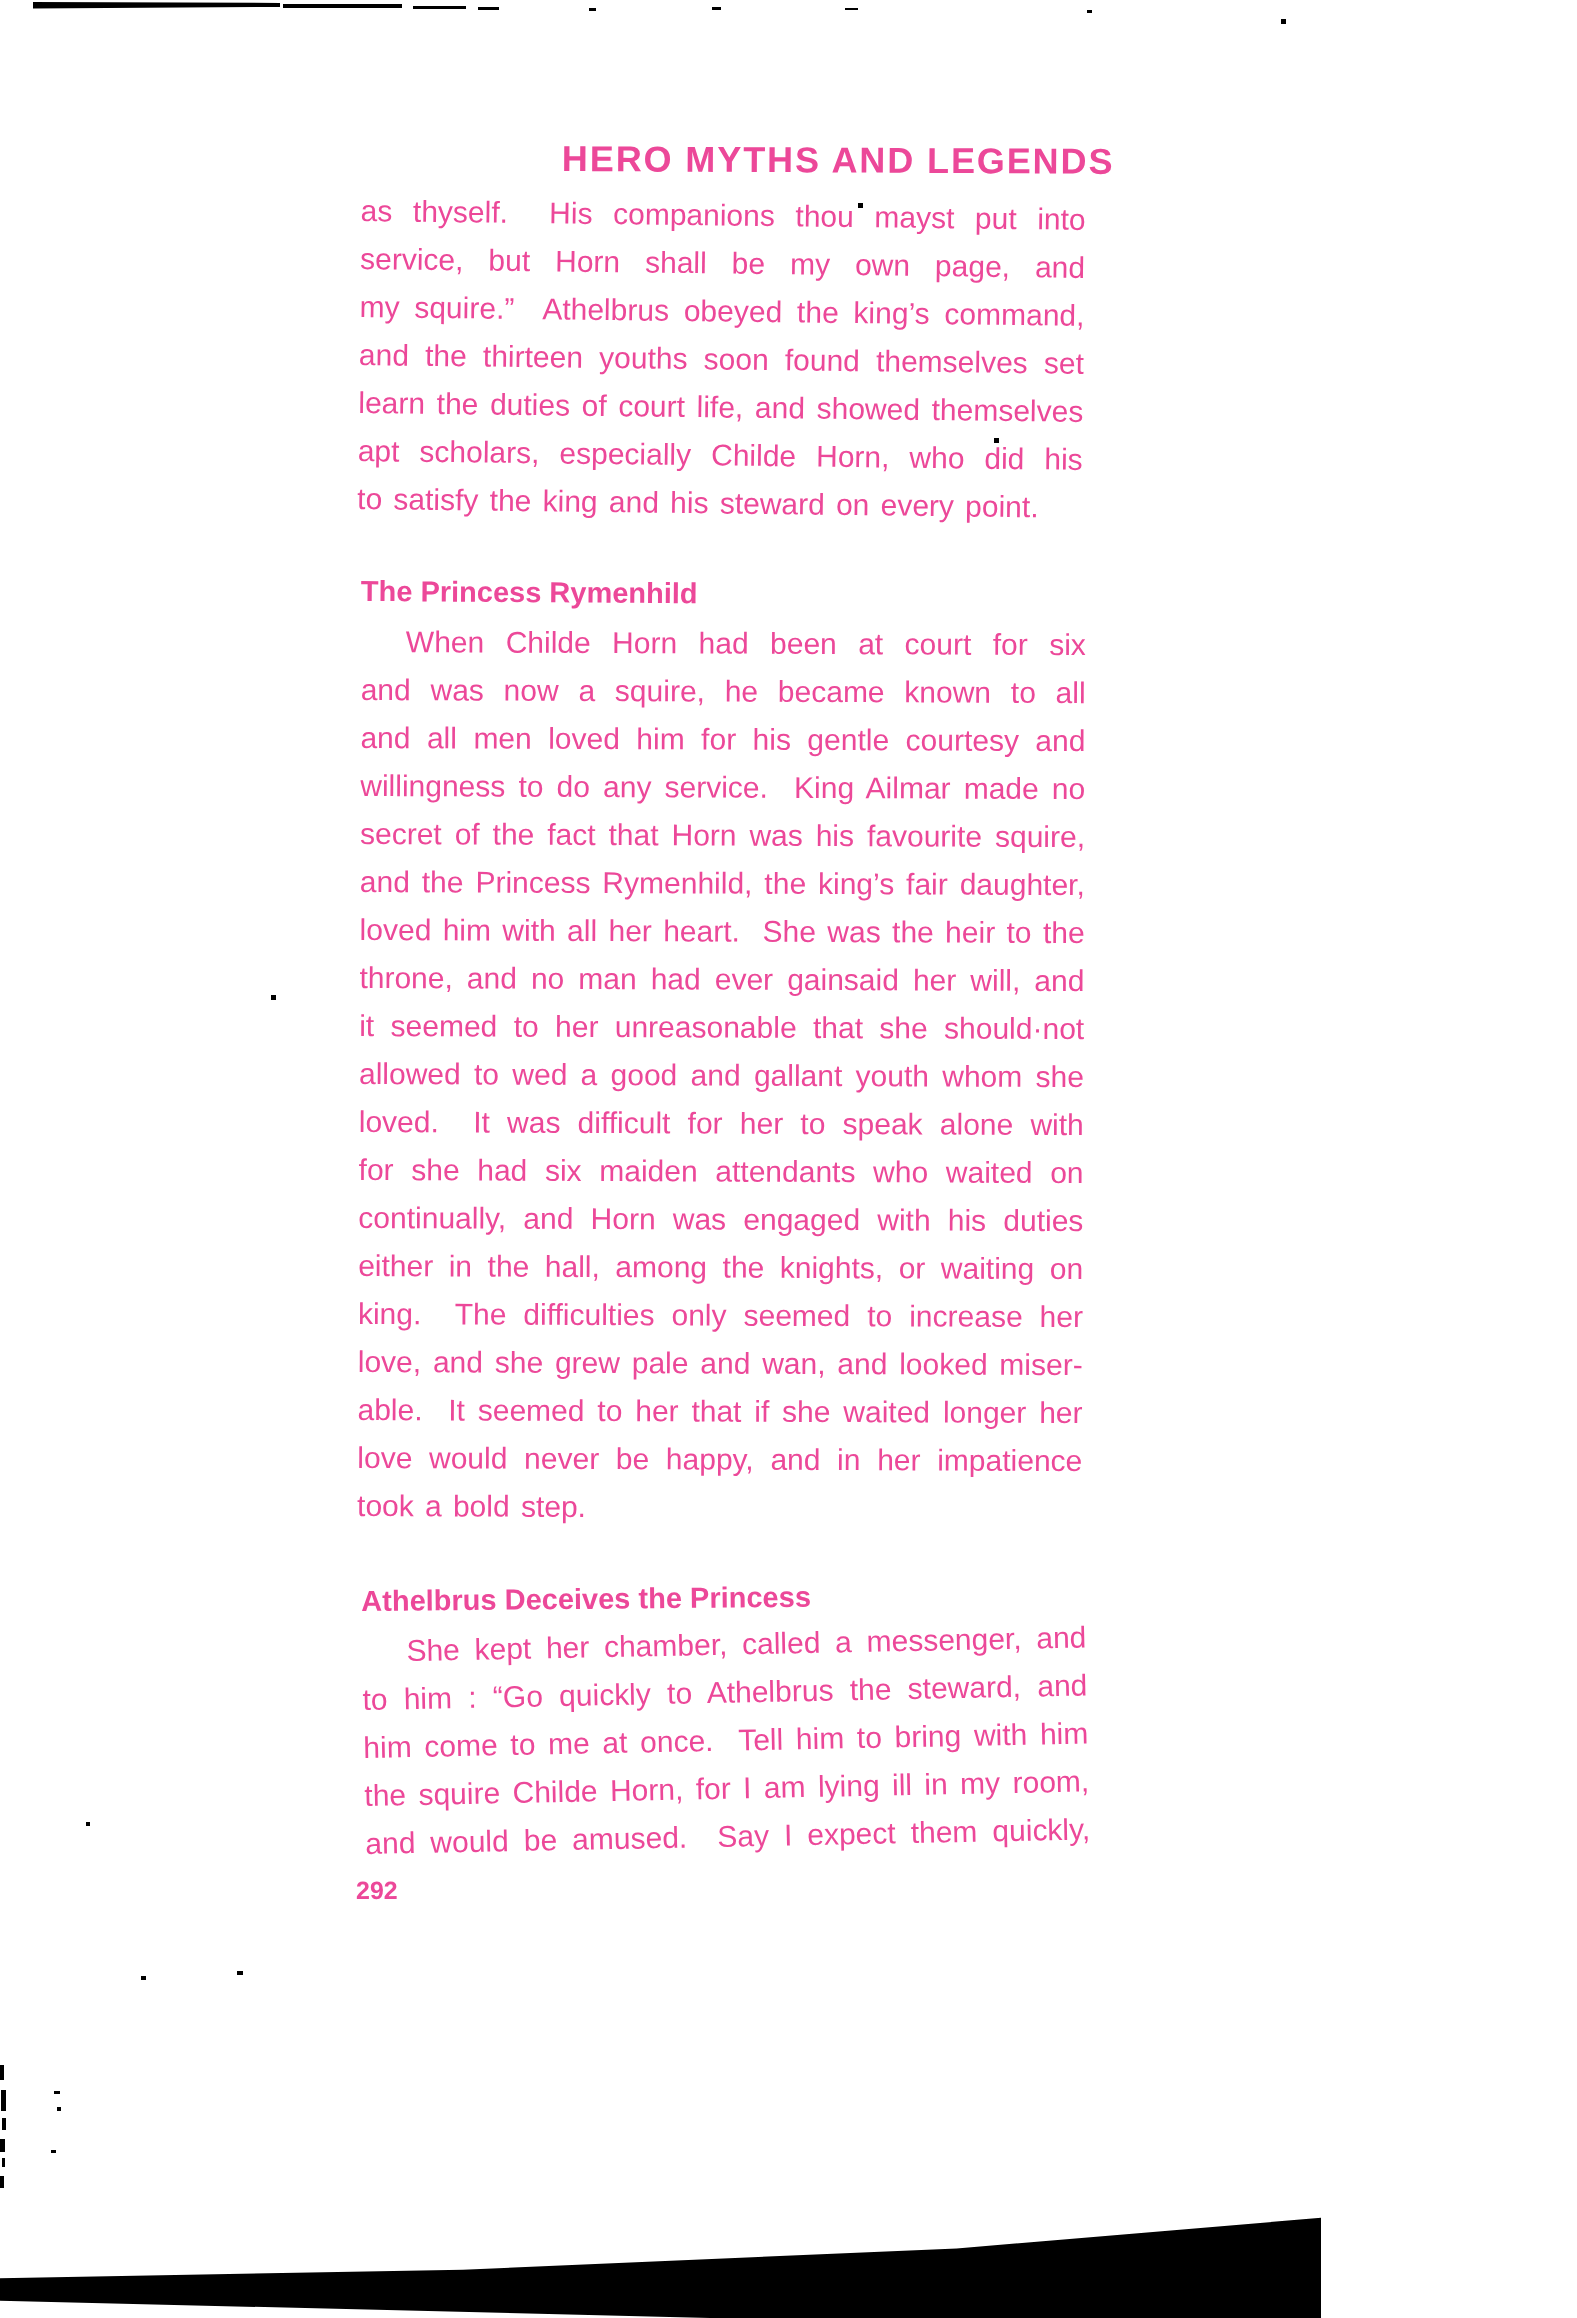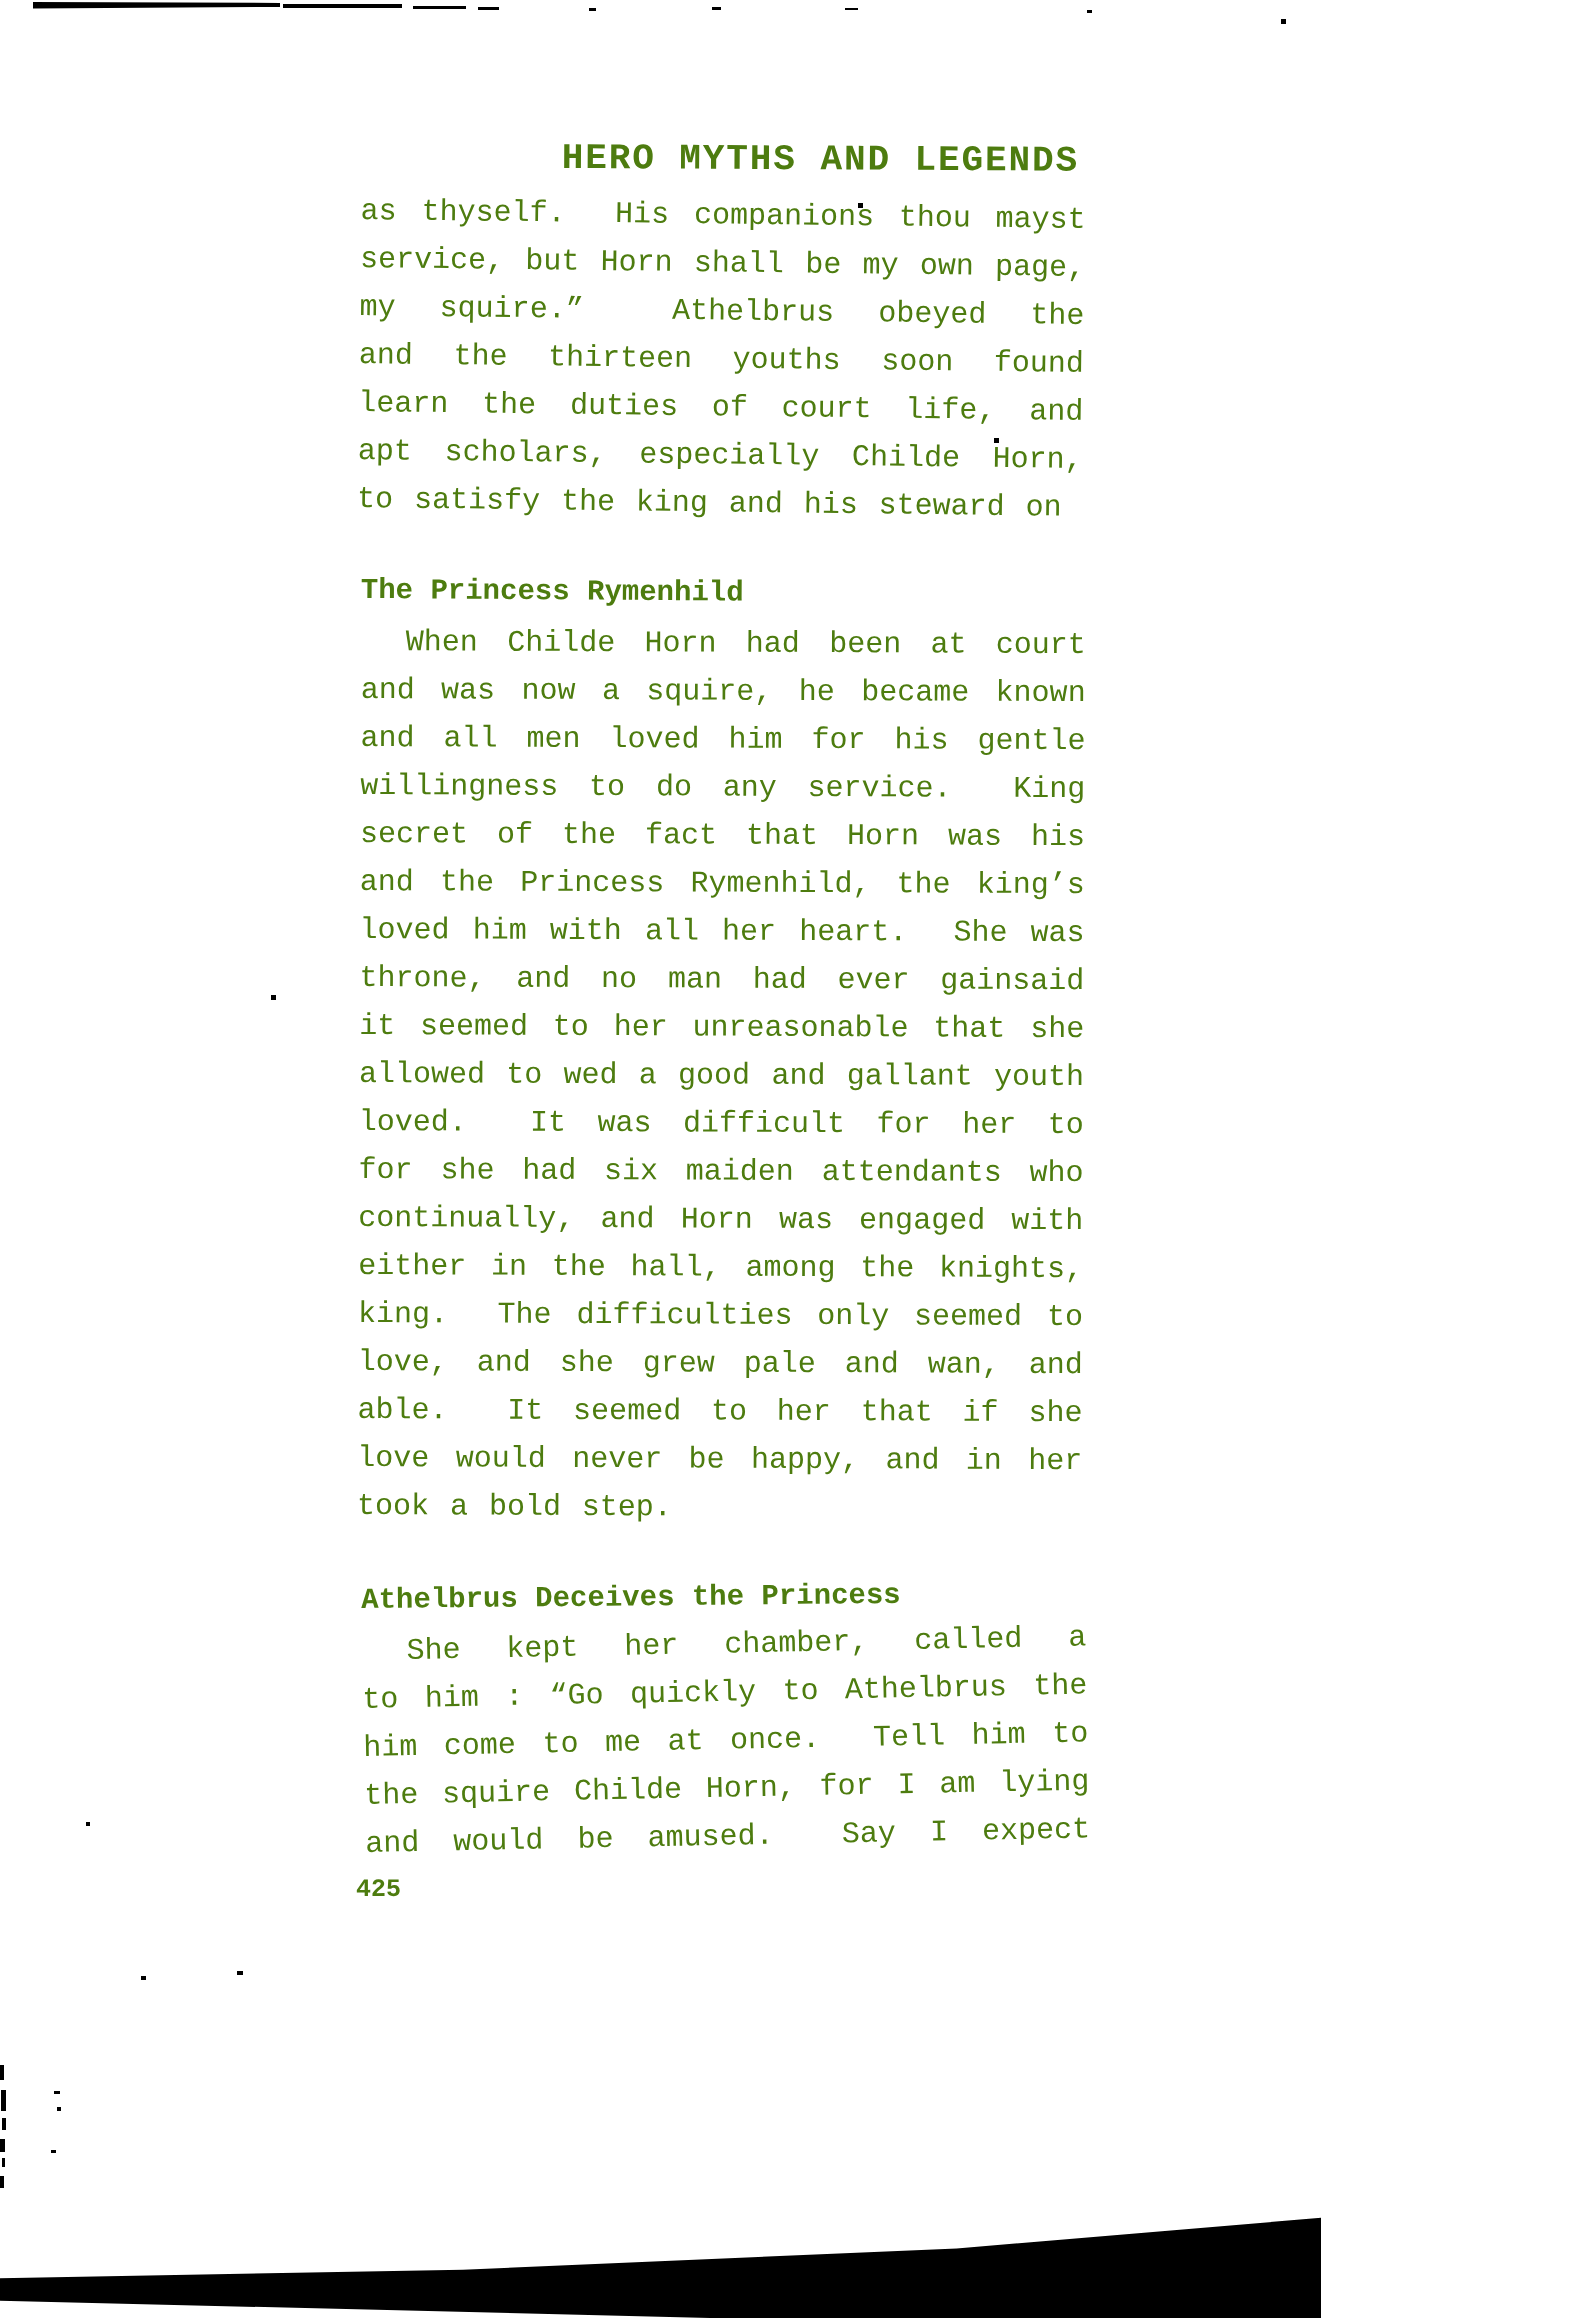--- a/index.html
+++ b/index.html
@@ -1,22 +1,22 @@
 <!DOCTYPE html>
 <html><head>
 <meta charset="utf-8">
 <style>
   html,body { margin:0; padding:0; background:#ffffff; }
   .page {
     position:relative;
     width:1321px; height:2318px;
     background:#ffffff;
     overflow:hidden;
-    font-family:Liberation Mono, monospace;
-    color:#4d7c0f;
+    font-family:Liberation Sans, sans-serif;
+    color:#ec4899;
   }
   .running-title {
     position:absolute;
     left:562px; top:138px;
     font-size:36px;
     font-weight:bold;
     letter-spacing:1.9px;
     white-space:nowrap;
     transform:rotate(0.3deg);
     transform-origin:0 0;
@@ -150,16 +150,16 @@
   <div class="sec-heading h2">Athelbrus Deceives the Princess</div>
 
   <div class="textblock p3">
       <div class="line j ind">She kept her chamber, called a messenger, and said</div>
       <div class="line j">to him : “Go quickly to Athelbrus the steward, and bid</div>
       <div class="line j">him come to me at once.  Tell him to bring with him</div>
       <div class="line j">the squire Childe Horn, for I am lying ill in my room,</div>
       <div class="line j">and would be amused.  Say I expect them quickly, for</div>
     </div>
 
-  <div class="page-number">425</div>
+  <div class="page-number">292</div>
 
 </div>
 
 
 </body></html>

